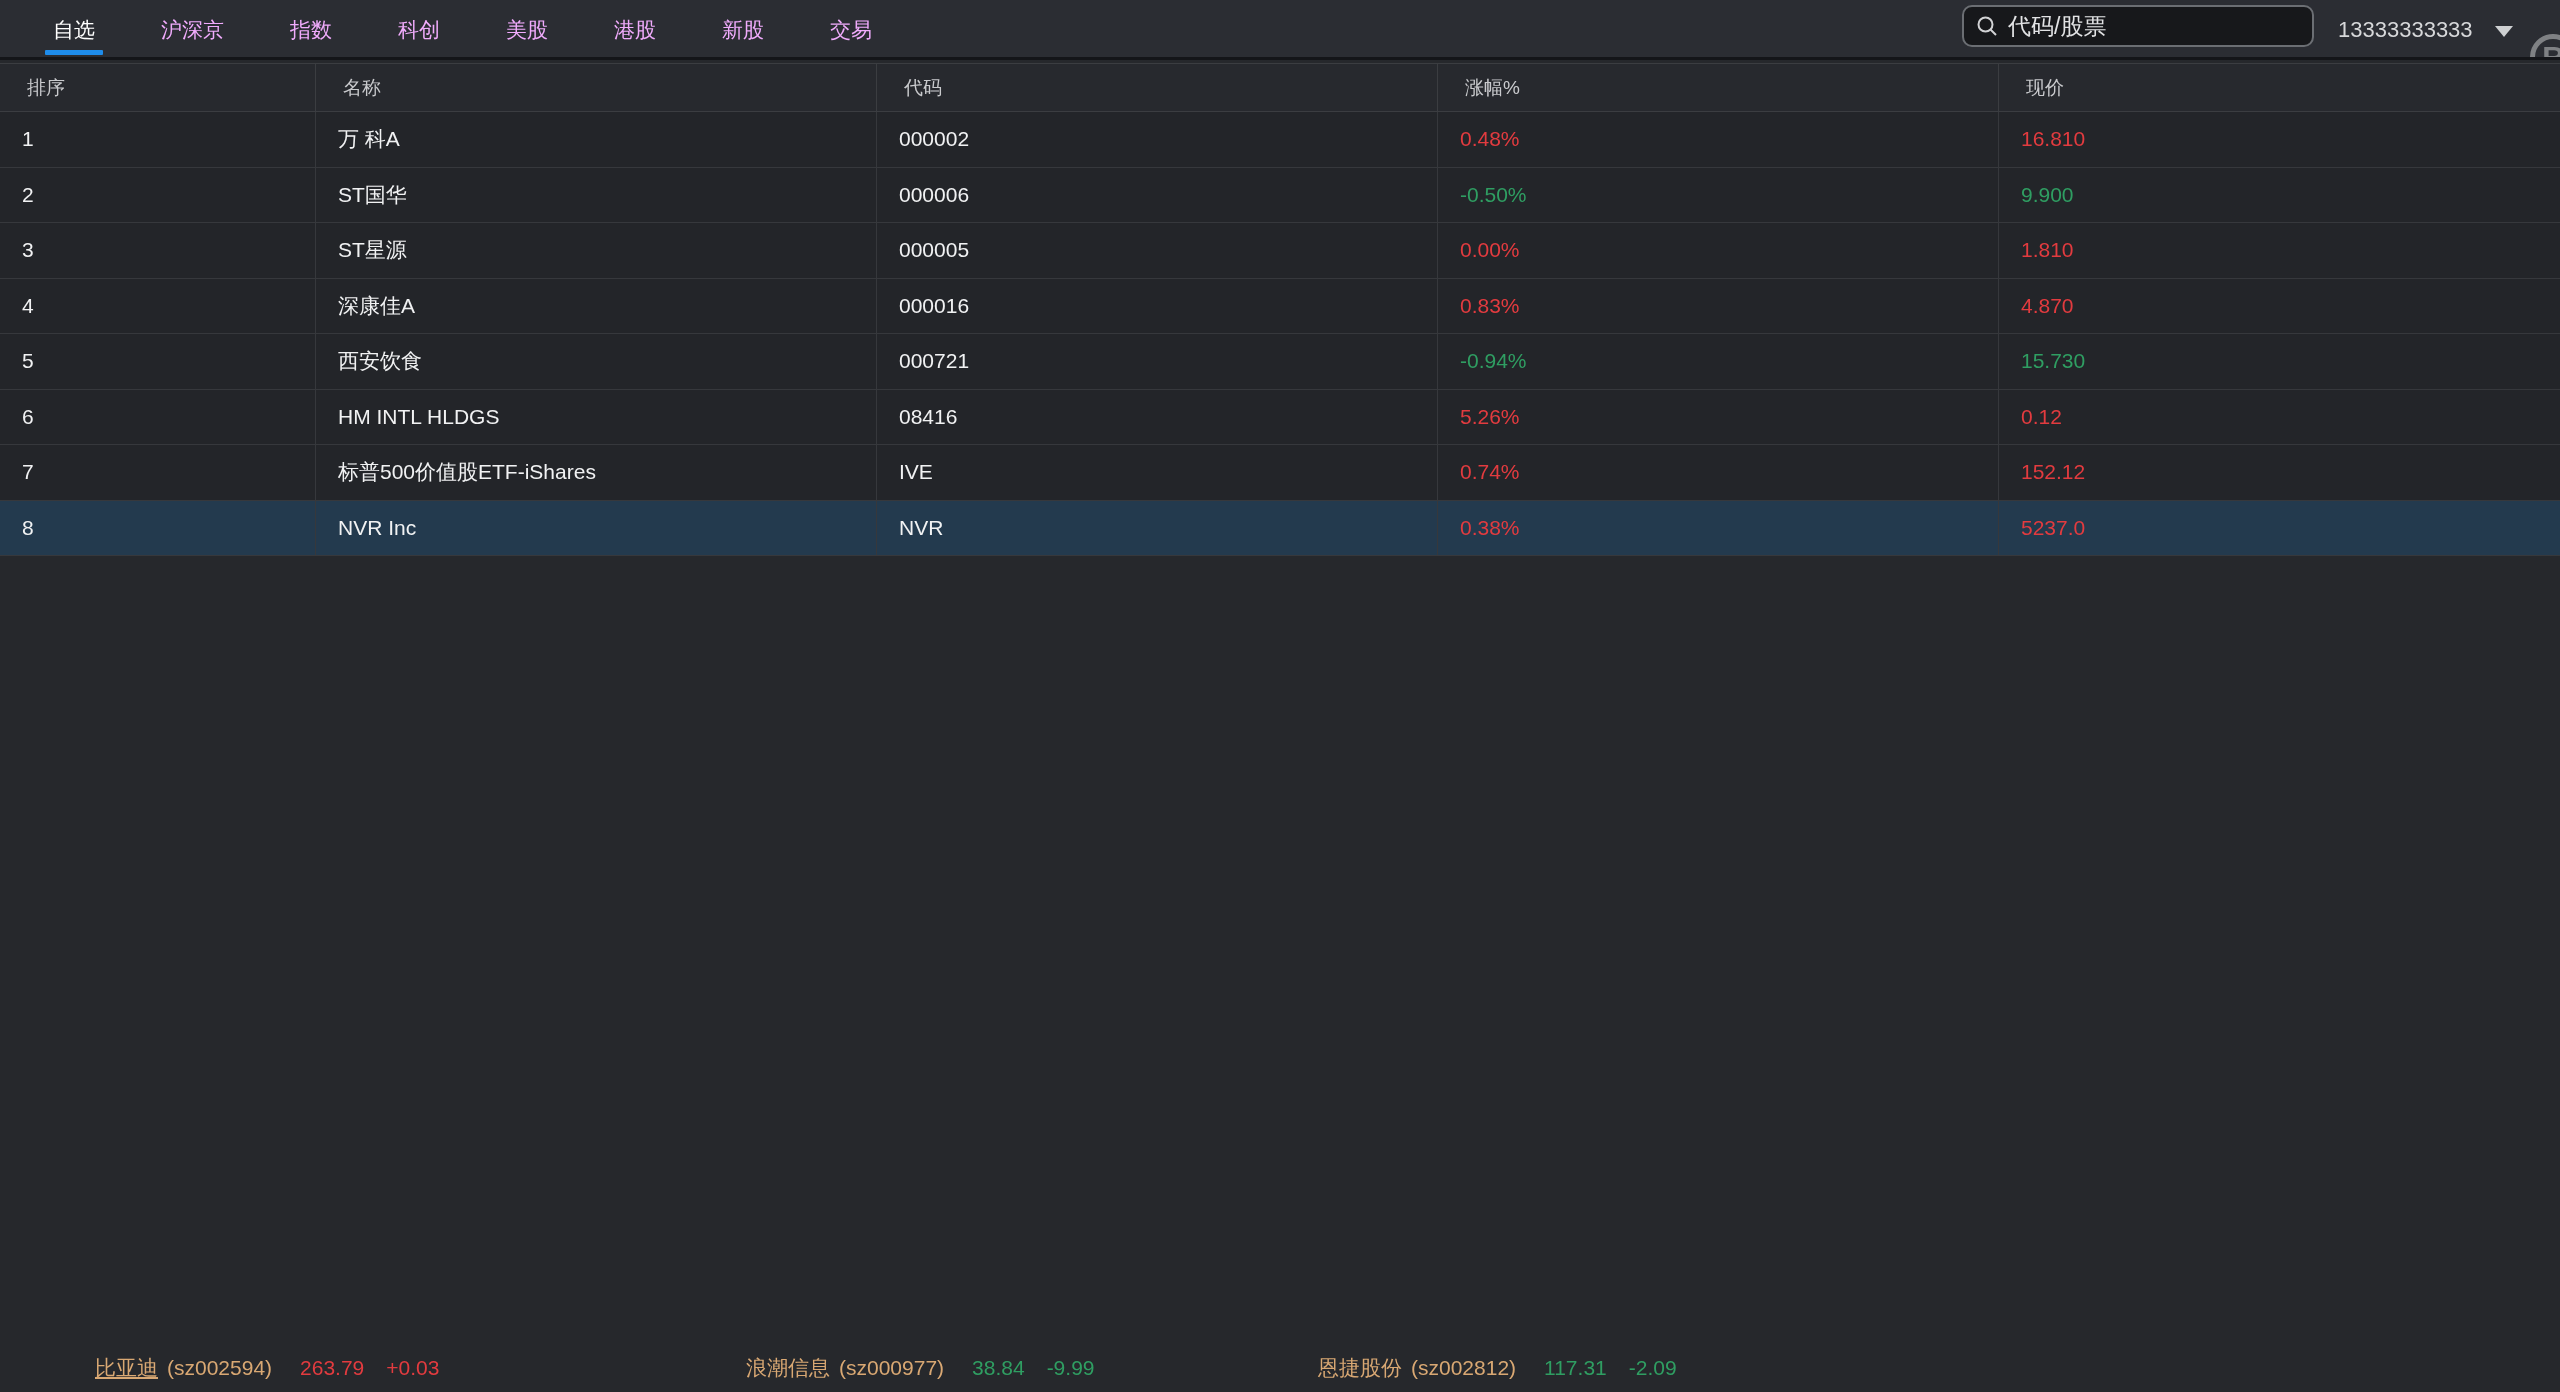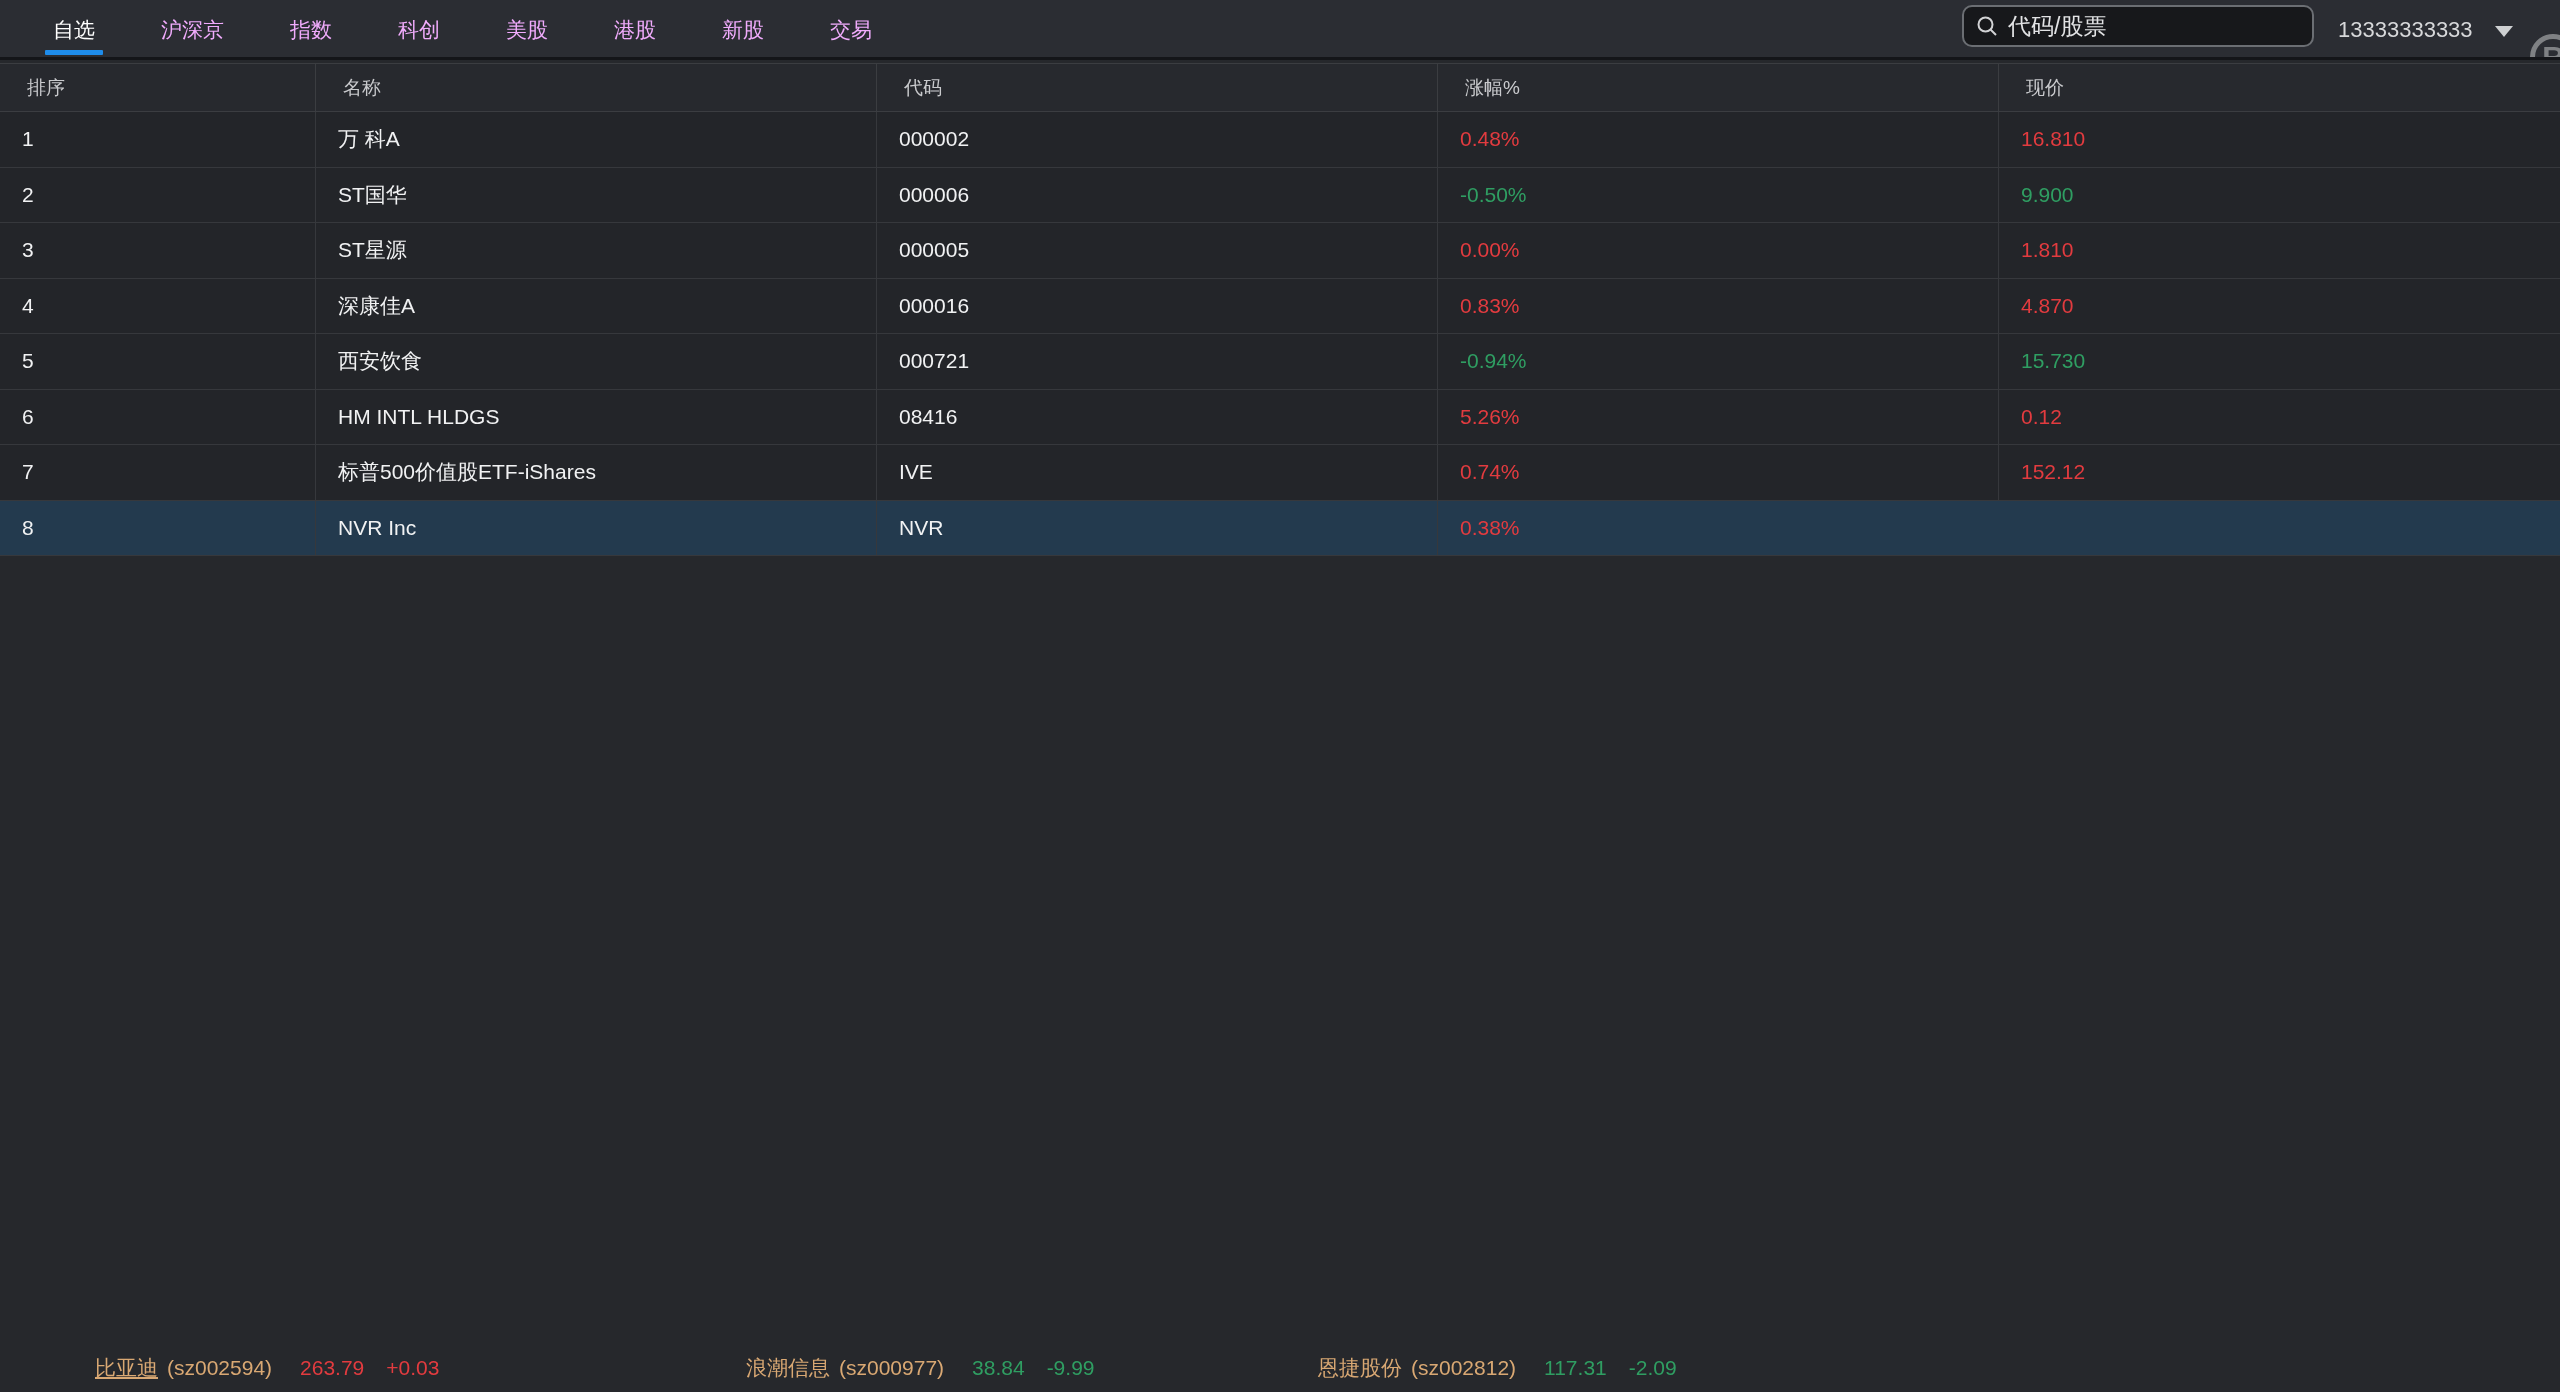--- a/index.html
+++ b/index.html
@@ -217,20 +217,21 @@
       <div class="td">IVE</div>
       <div class="td up">0.74%</div>
       <div class="td up">152.12</div>
     </div>
 
     <div class="row grid-cols selected">
       <div class="td">8</div>
       <div class="td">NVR Inc</div>
       <div class="td">NVR</div>
       <div class="td up">0.38%</div>
+      <div class="td up">5237.0</div>
     </div>
   </div>
 
 <div class="ticker-bar">
 
     <div class="ticker">
       <span class="t-name underlined">比亚迪</span>
       <span class="t-code">(sz002594)</span>
       <span class="t-price up">263.79</span>
       <span class="t-change up">+0.03</span>

